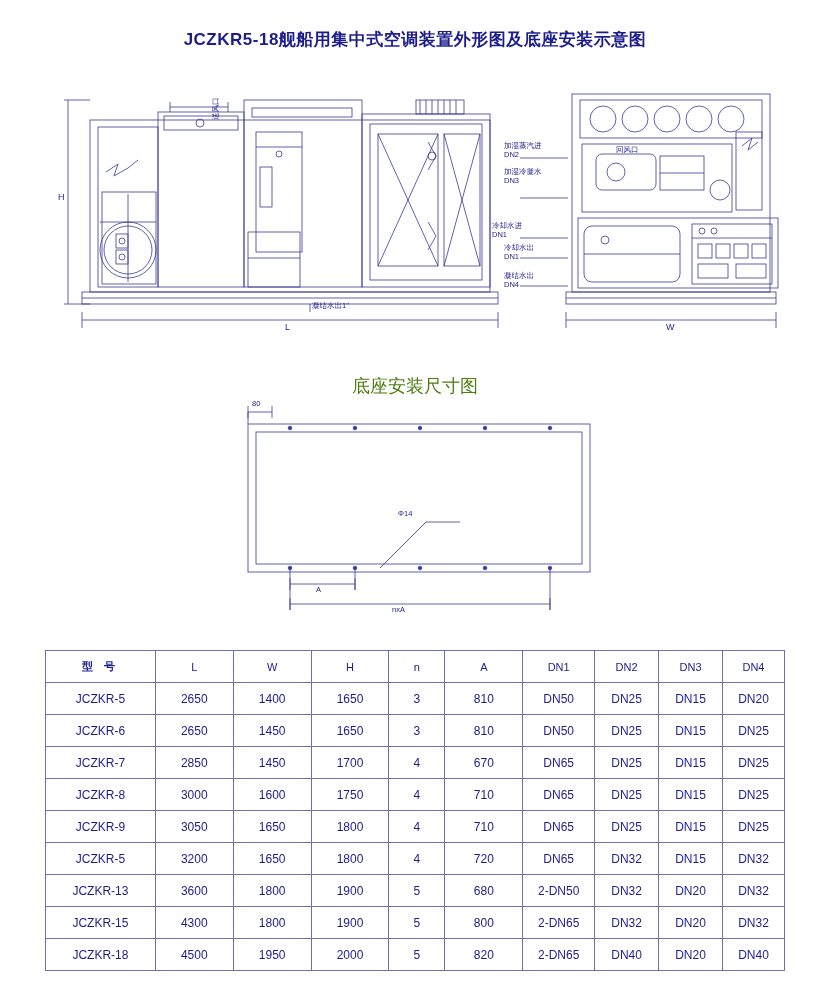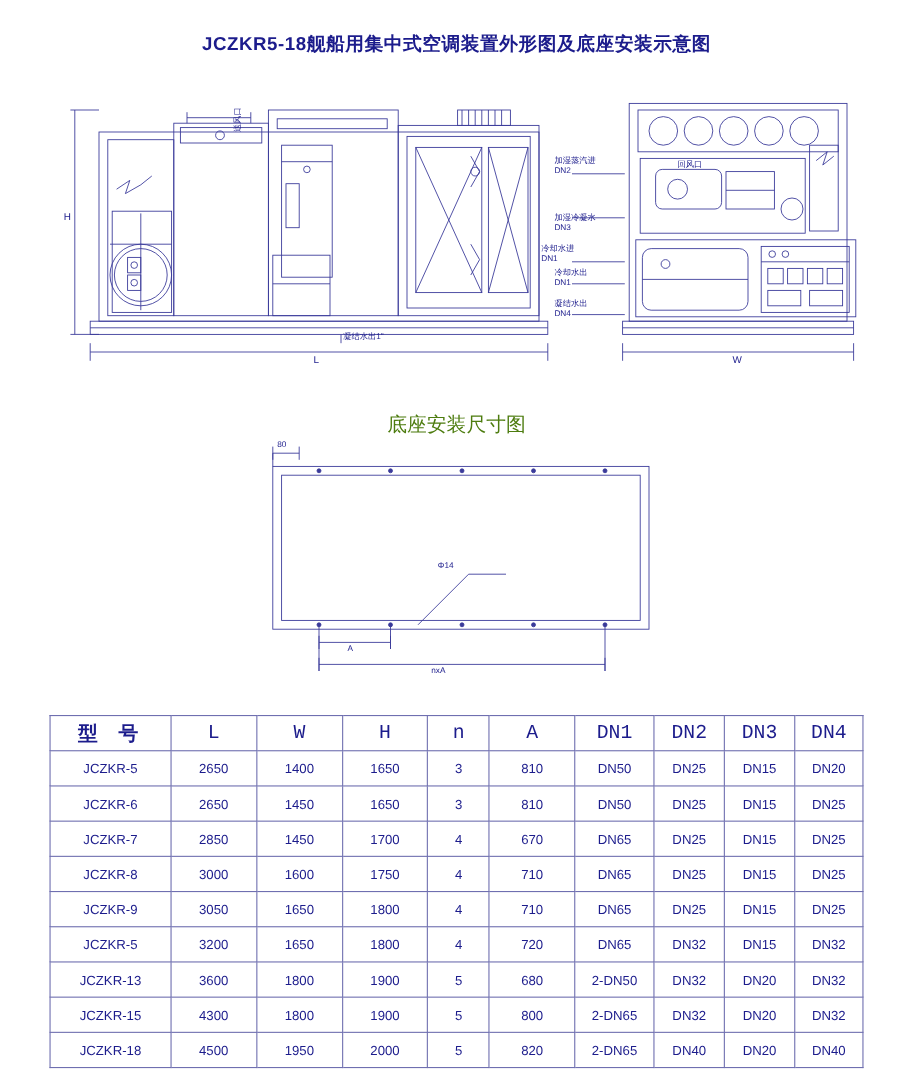--- a/index.html
+++ b/index.html
@@ -83,22 +83,21 @@
     color: #1c1c8c;
   }
   th, td {
     border: 1px solid #6f6fb0;
     text-align: center;
     height: 31px;
     font-weight: normal;
     padding: 0;
   }
   th {
-    font-size: 18px;
-    font-family: Liberation Mono, monospace;
+    font-size: 11px;
   }
   th.modelcol { letter-spacing: 4px; font-weight: bold; }
   td.modelcol { text-align: center; }
   col.c0 { width: 110px; }
   col.c1 { width: 78px; }
   col.c2 { width: 78px; }
   col.c3 { width: 78px; }
   col.c4 { width: 56px; }
   col.c5 { width: 78px; }
   col.c6 { width: 72px; }
@@ -233,21 +232,21 @@
 
     <div class="lbl" style="left:-2px; top:120px;">H</div>
     <div class="lbl" style="left:225px; top:250px;">L</div>
     <div class="lbl" style="left:606px; top:250px;">W</div>
     <div class="lbl sm" style="left:252px; top:230px;">凝结水出1"</div>
 
     <div class="lbl sm" style="left:444px; top:70px;">
       <span>加湿蒸汽进</span><br>
       <span>DN2</span>
     </div>
-    <div class="lbl sm" style="left:444px; top:122px;">
+    <div class="lbl sm" style="left:444px; top:96px;">
       <span>加湿冷凝水</span><br>
       <span>DN3</span>
     </div>
     <div class="lbl sm" style="left:432px; top:150px;">
       <span>冷却水进</span><br>
       <span>DN1</span>
     </div>
     <div class="lbl sm" style="left:444px; top:172px;">
       <span>冷却水出</span><br>
       <span>DN1</span>

